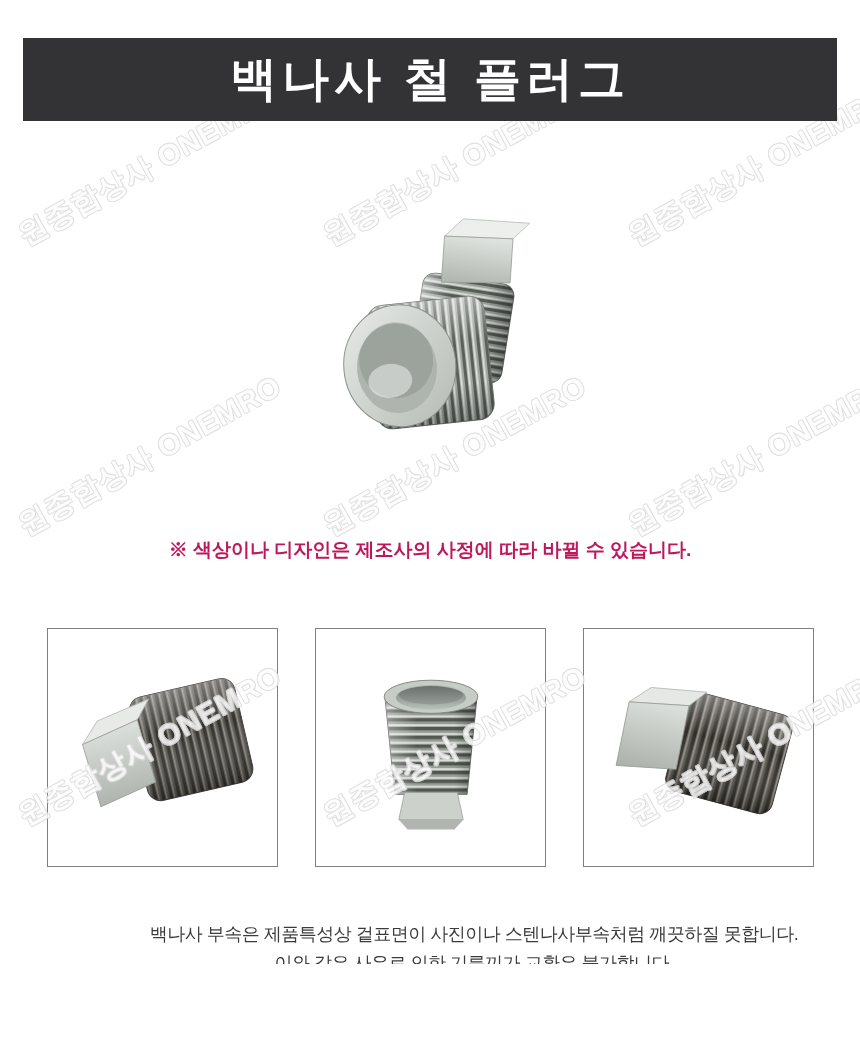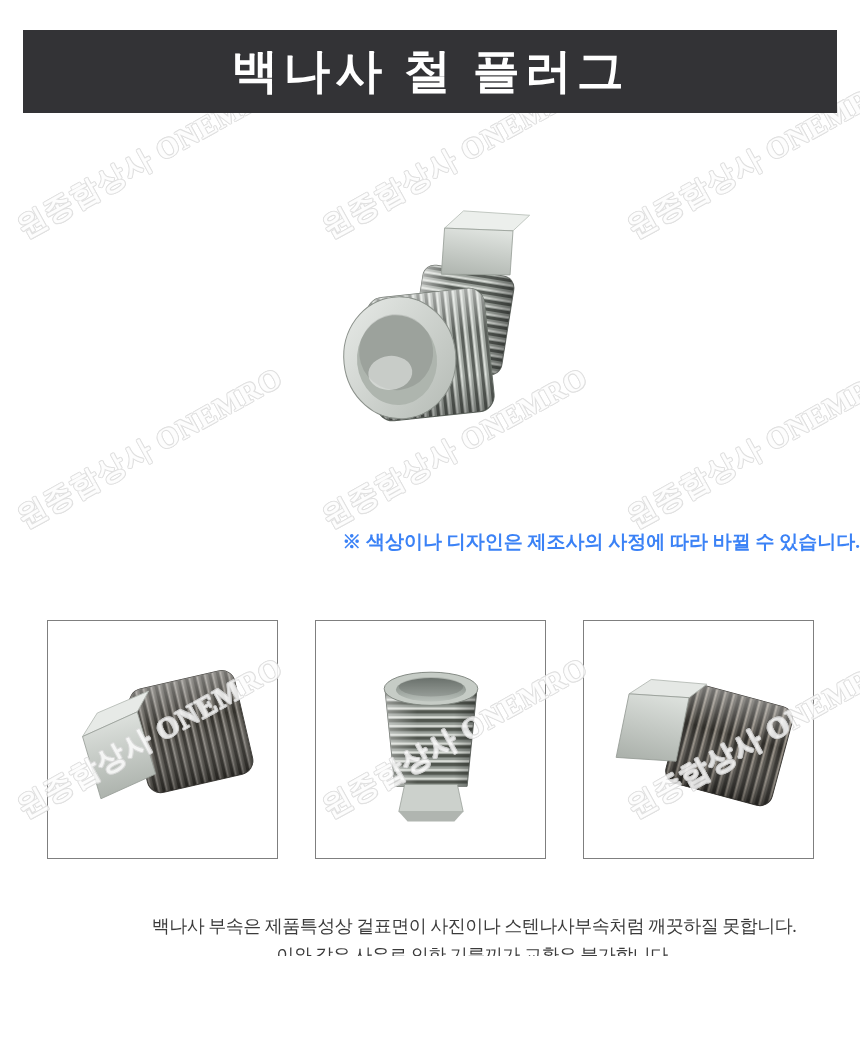--- a/index.html
+++ b/index.html
@@ -1,19 +1,19 @@
 <!DOCTYPE html>
 <html><head>
 <meta charset="utf-8">
 <style>
   html,body{margin:0;padding:0;background:#ffffff;}
   .canvas{
-    position:relative;width:860px;height:956px;margin:0 auto;
+    position:relative;width:860px;height:956px;margin:8px auto;
     background:#ffffff;overflow:hidden;
-    font-family:Liberation Serif, serif;
+    font-family:Liberation Sans, sans-serif;
   }
   
   .title-bar{
     position:absolute;left:23px;top:30px;width:814px;height:83px;
     background:#333336;display:flex;align-items:center;justify-content:center;
     z-index:6;
   }
   .title-bar .title{
     color:#ffffff;font-size:47px;font-weight:800;letter-spacing:5px;
     white-space:nowrap;
@@ -27,22 +27,22 @@
     text-shadow:
       1px 0 #dcdcdc,-1px 0 #dcdcdc,0 1px #dcdcdc,0 -1px #dcdcdc,
       .8px .8px #dcdcdc,-.8px -.8px #dcdcdc,.8px -.8px #dcdcdc,-.8px .8px #dcdcdc;
   }
   
   .main-photo{
     position:absolute;left:298px;top:200px;width:244px;height:244px;z-index:1;
   }
   
   .notice{
-    position:absolute;left:0;top:529px;width:860px;text-align:right;z-index:6;
-    color:#3b82f6;font-size:19px;font-weight:bold;letter-spacing:0px;
+    position:absolute;left:0;top:529px;width:860px;text-align:center;z-index:6;
+    color:#be185d;font-size:19px;font-weight:bold;letter-spacing:0px;
   }
   
   .gallery-box{
     position:absolute;top:620px;width:231px;height:239px;box-sizing:border-box;
     border:1px solid #7f7f7f;background:#ffffff;z-index:1;
     display:flex;align-items:center;justify-content:center;
   }
   .box1{left:47px;} .box2{left:315px;} .box3{left:583px;}
   
   .description{

